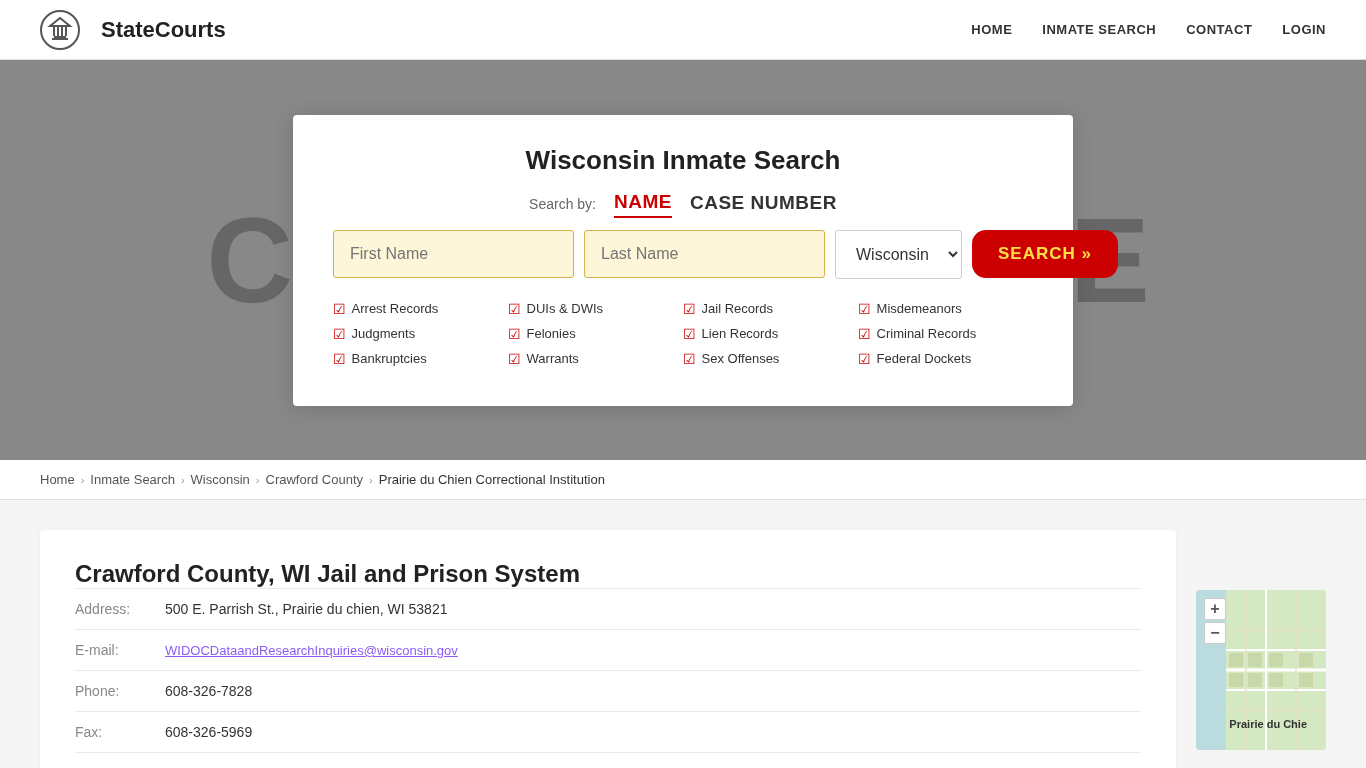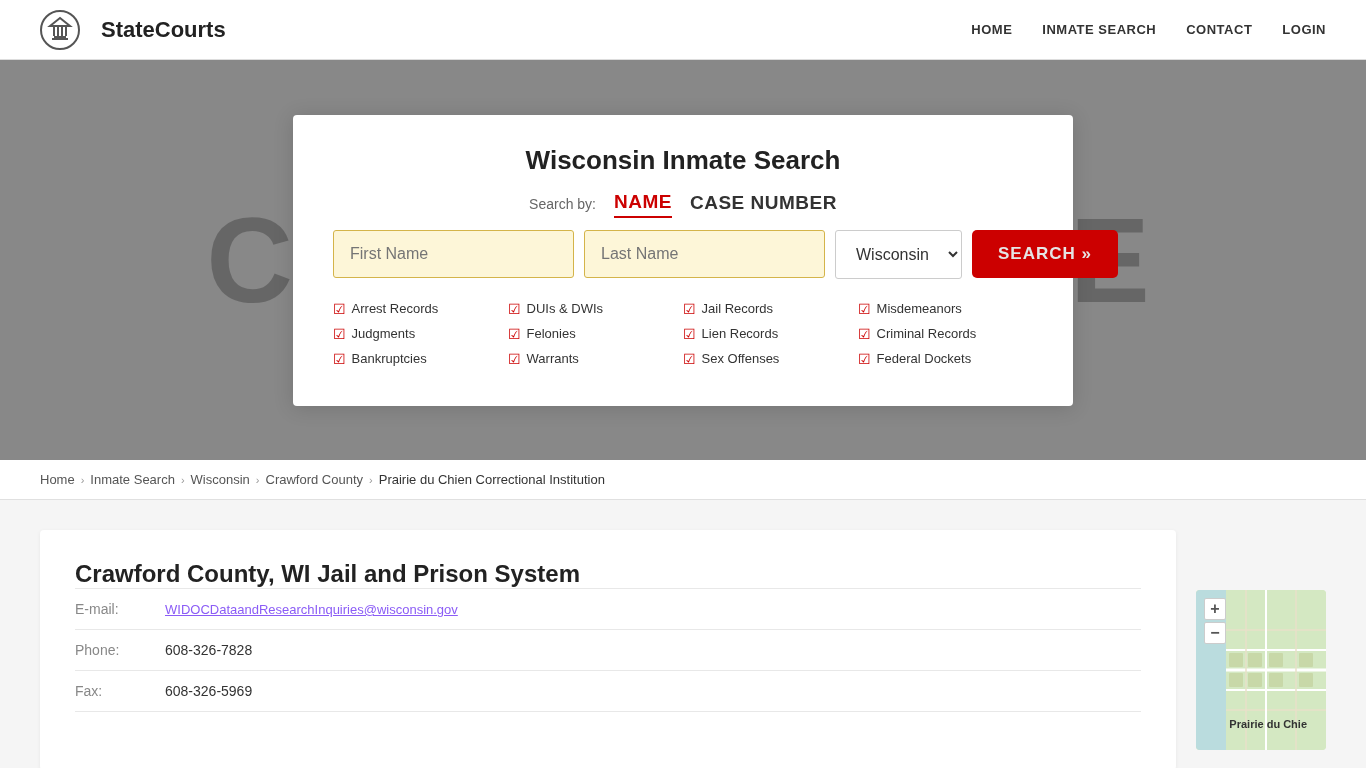--- a/index.html
+++ b/index.html
@@ -134,27 +134,27 @@
       font-size: 16px;
       border: 1px solid #ccc;
       background: #fff;
       border-radius: 3px;
       outline: none;
       appearance: auto;
       color: #333;
     }
     .search-btn {
       background: #cc0000;
-      color: #e5e5e5;
+      color: #fde047;
       border: none;
       padding: 14px 26px;
       font-size: 17px;
       font-weight: bold;
       letter-spacing: 1px;
-      border-radius: 5px;
+      border-radius: 14px;
       cursor: pointer;
       white-space: nowrap;
     }
 
     
     .checkboxes-grid {
       display: grid;
       grid-template-columns: repeat(4, 1fr);
       gap: 5px 0;
       margin-top: 5px;
@@ -399,20 +399,24 @@
   <a href="#">Crawford County</a>
   <span class="breadcrumb-sep">›</span>
   <span class="breadcrumb-current">Prairie du Chien Correctional Institution</span>
 </div>
 
 <div class="main-content">
   <div class="content-card">
     <div class="content-title">Crawford County, WI Jail and Prison System</div>
     <table class="info-table">
       <tbody>
+          <tr class="info-row">
+        <td class="info-label">Address:</td>
+        <td class="info-value">500 E. Parrish St., Prairie du chien, WI 53821</td>
+      </tr>
       <tr class="info-row">
         <td class="info-label">E-mail:</td>
         <td class="info-value">
           <a class="info-link" href="#">WIDOCDataandResearchInquiries@wisconsin.gov</a>
         </td>
       </tr>
       <tr class="info-row">
         <td class="info-label">Phone:</td>
         <td class="info-value">608-326-7828</td>
       </tr>

